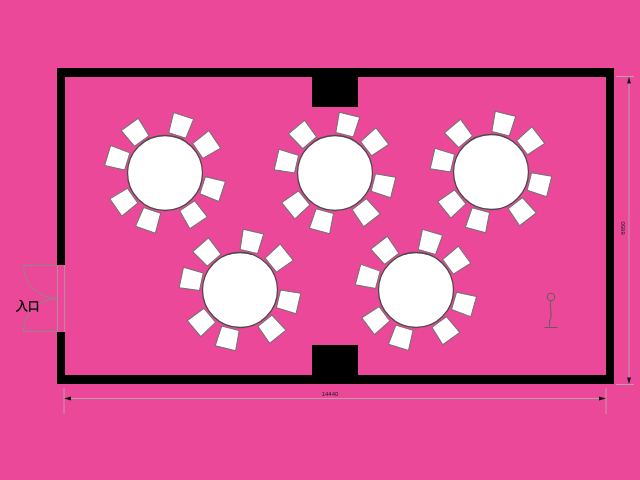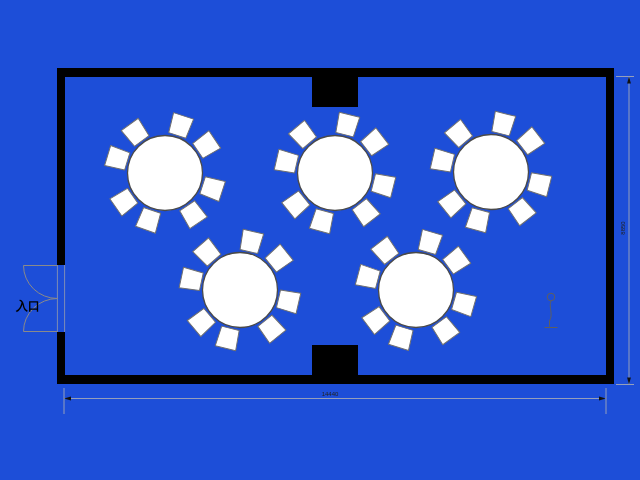--- a/index.html
+++ b/index.html
@@ -8,21 +8,21 @@
     background: #ffffff;
     width: 640px;
     height: 480px;
     overflow: hidden;
     font-family: "Liberation Sans", sans-serif;
   }
   .canvas {
     position: relative;
     width: 640px;
     height: 480px;
-    background: #1d4ed8;
+    background: #ec4899;
   }
   svg { display: block; }
   .wall { fill: #000000; stroke: none; }
   .jamb { stroke: #a8a8a8; stroke-width: 0.7; }
   .door-line { stroke: #8a8a8a; stroke-width: 1; fill: none; }
   .table-circle { stroke: #4a4a4a; stroke-width: 1.3; fill: #ffffff; }
   .chair { stroke: #707070; stroke-width: 1; fill: #ffffff; stroke-linejoin: round; }
   .dim-line { stroke: #b4b4b4; stroke-width: 0.8; fill: none; }
   .dim-arrow { fill: #111111; stroke: none; }
   .dim-text { font-size: 6px; fill: #222222; font-family: "Liberation Sans", sans-serif; }

